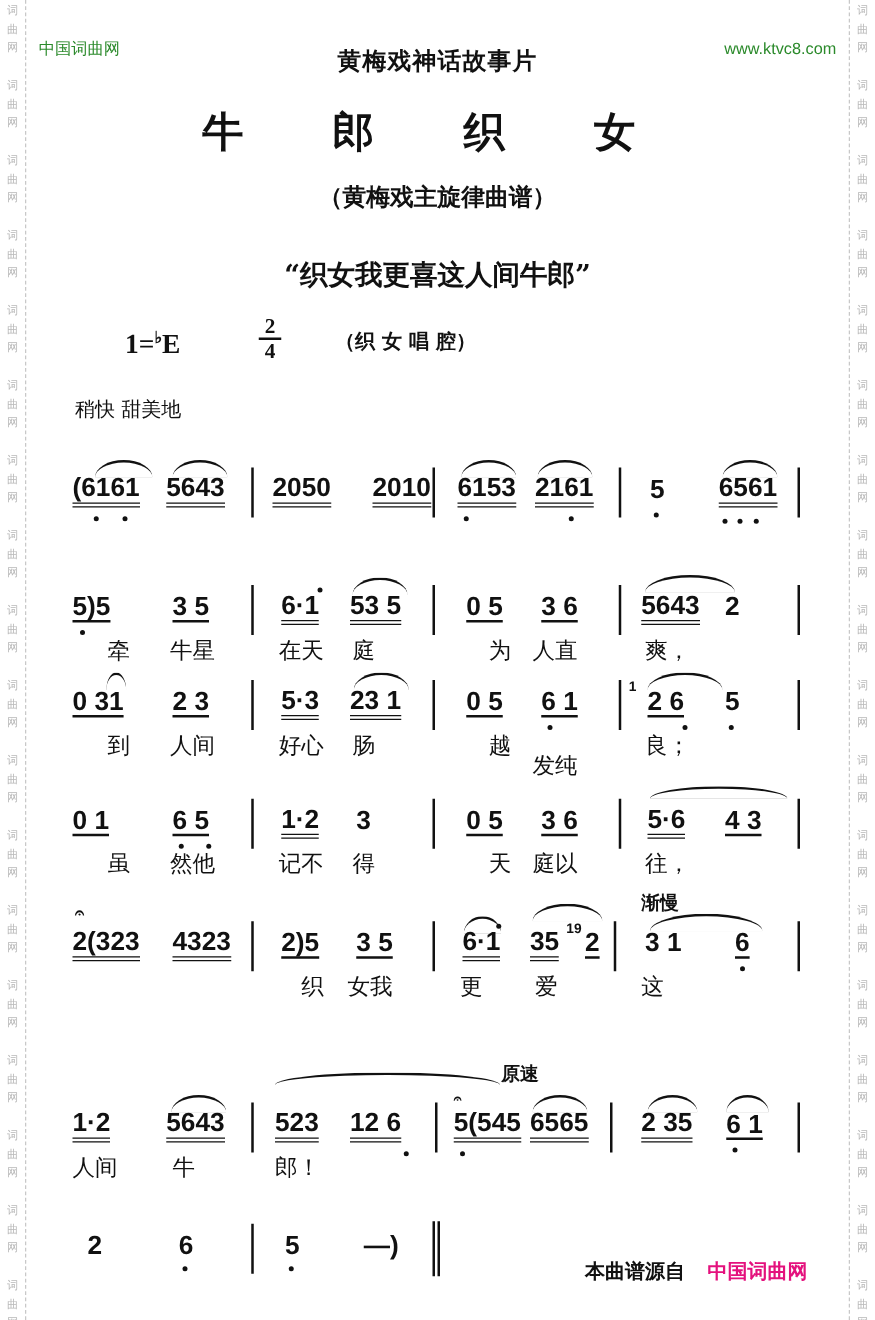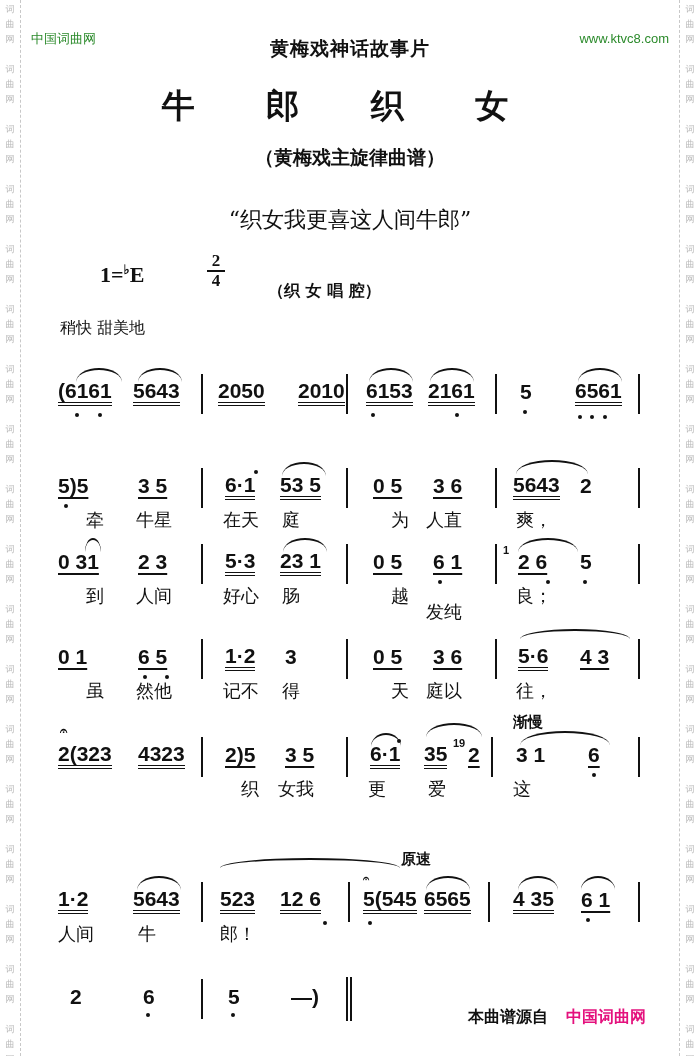--- a/index.html
+++ b/index.html
@@ -15,26 +15,26 @@
     font-size: 9px; color: #b9b9b9; line-height: 15px; padding-top: 2px;
   }
   .margin.left { left: 0; border-right-width: 1px; }
   .margin.right { right: 0; border-left-width: 1px; }
   .margin .grp { display: flex; flex-direction: column; align-items: center; margin-bottom: 15px; }
   .wm-left { position: absolute; left: 31px; top: 30px; font-size: 13px; color: #2b8a2b; }
   .wm-right { position: absolute; right: 31px; top: 31px; font-family: "Liberation Sans", sans-serif; font-size: 13px; color: #2b8a2b; }
   .series { position: absolute; left: 0; right: 0; top: 36px; text-align: center; font-family: "DejaVu Serif", serif; font-size: 19px; font-weight: bold; letter-spacing: 1px; }
   .title { position: absolute; left: 0; right: 0; top: 84px; text-align: center; font-size: 33px; font-weight: bold; letter-spacing: 30px; }
   .subtitle { position: absolute; left: 0; right: 0; top: 145px; text-align: center; font-size: 19px; font-weight: bold; }
-  .songtitle { position: absolute; left: 0; right: 0; top: 205px; text-align: center; font-family: "DejaVu Serif", serif; font-size: 22px; }
+  .songtitle { position: absolute; left: 0; right: 0; top: 205px; text-align: center; font-family: "DejaVu Serif", serif; font-size: 22px; font-weight: bold; }
   .key { position: absolute; left: 100px; top: 262px; font-family: "Liberation Serif", serif; font-size: 22px; font-weight: bold; }
   .key sup { font-size: 13px; }
   .timesig { position: absolute; left: 207px; top: 252px; width: 18px; text-align: center; font-family: "Liberation Serif", serif; font-weight: bold; font-size: 17px; line-height: 18px; }
   .timesig .num { border-bottom: 2px solid #111; }
-  .role { position: absolute; left: 268px; top: 281px; font-size: 16px; font-weight: bold; word-spacing: 0; }
+  .role { position: absolute; left: 268px; top: 263px; font-size: 16px; font-weight: bold; word-spacing: 0; }
   .tempo { position: absolute; left: 60px; top: 318px; font-size: 16px; }
   .row { position: absolute; left: 58px; width: 590px; height: 40px; }
   .note {
     position: absolute; font-family: "Liberation Sans", sans-serif; font-weight: bold; font-size: 21px;
     white-space: pre; letter-spacing: 0;
   }
   .u1 { text-decoration: underline; text-underline-offset: 4px; text-decoration-thickness: 2px; }
   .u2 { border-bottom: 4px double #111; line-height: 22px; }
   .bar { position: absolute; width: 2px; background: #111; top: -6px; height: 40px; }
   .dbar { position: absolute; width: 6px; top: -8px; height: 44px; border-left: 2px solid #111; border-right: 2px solid #111; box-sizing: border-box; }
@@ -398,21 +398,21 @@
   <div class="dot" style="left:265px;top:33px;"></div>
   <div class="bar" style="left:290px;"></div>
   <span class="mark" style="left:343px;top:-38px;">原速</span>
   <span class="mark" style="left:305px;top:-16px;font-size:11px;">𝄐</span>
   <span class="note u2" style="left:305px;">5(545</span>
   <div class="dot" style="left:310px;top:33px;"></div>
   <div class="slur" style="left:368px;top:-12px;width:44px;"></div>
   <span class="note u2" style="left:366px;">6565</span>
   <div class="bar" style="left:430px;"></div>
   <div class="slur" style="left:460px;top:-12px;width:40px;"></div>
-  <span class="note u2" style="left:455px;">4 35</span>
+  <span class="note u2" style="left:455px;">2 35</span>
   <div class="slur" style="left:523px;top:-12px;width:34px;"></div>
   <span class="note u1" style="left:523px;">6 1</span>
   <div class="dot" style="left:528px;top:30px;"></div>
   <div class="bar" style="left:580px;"></div>
   <span class="lyr" style="left:0;top:34px;">人间</span>
   <span class="lyr" style="left:80px;top:34px;">牛</span>
   <span class="lyr" style="left:162px;top:34px;">郎！</span>
 </div>
 
 <div class="row" style="top:985px;">

